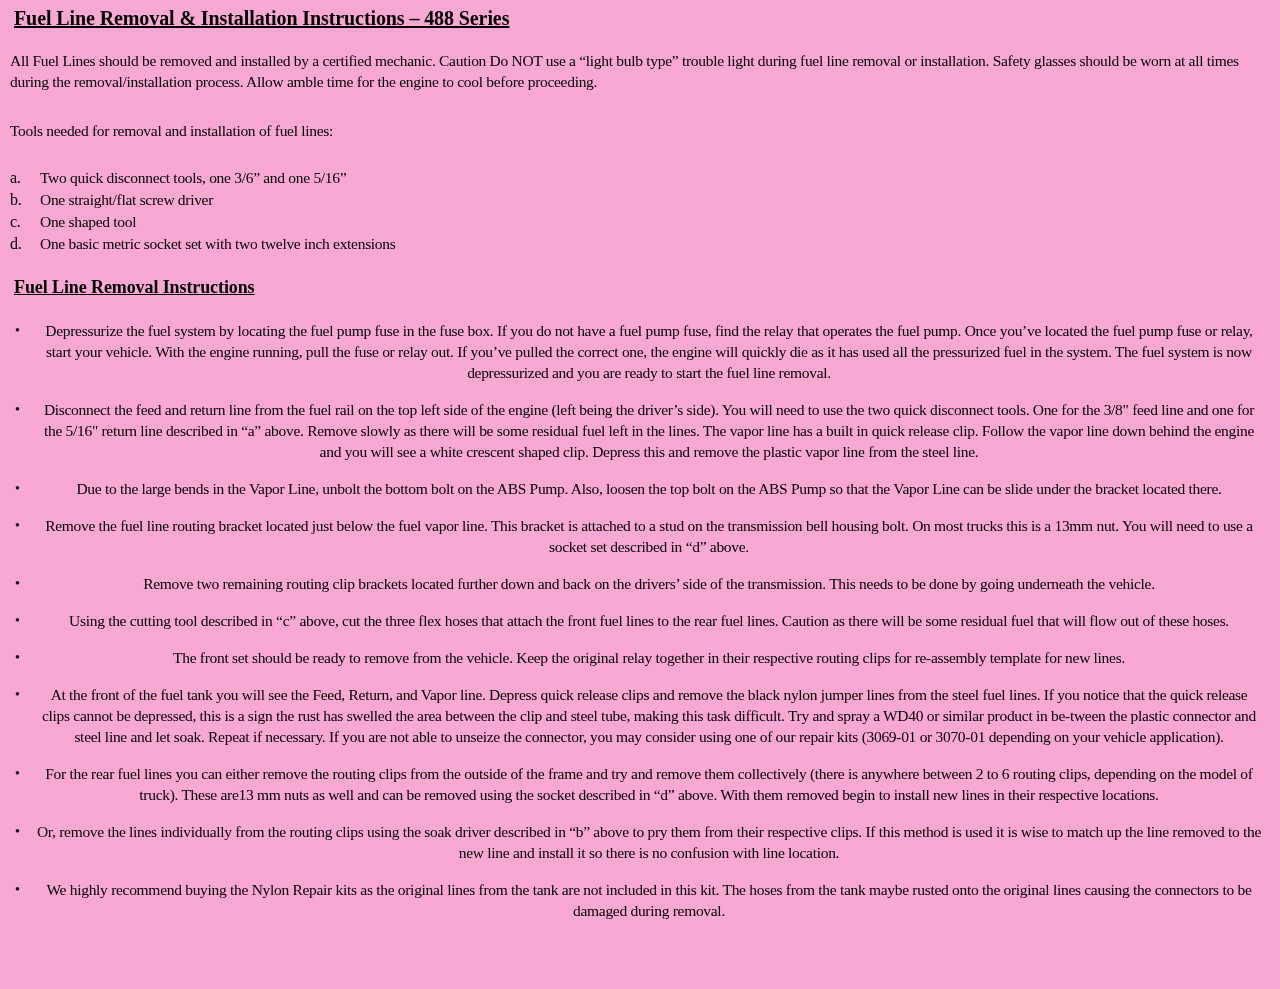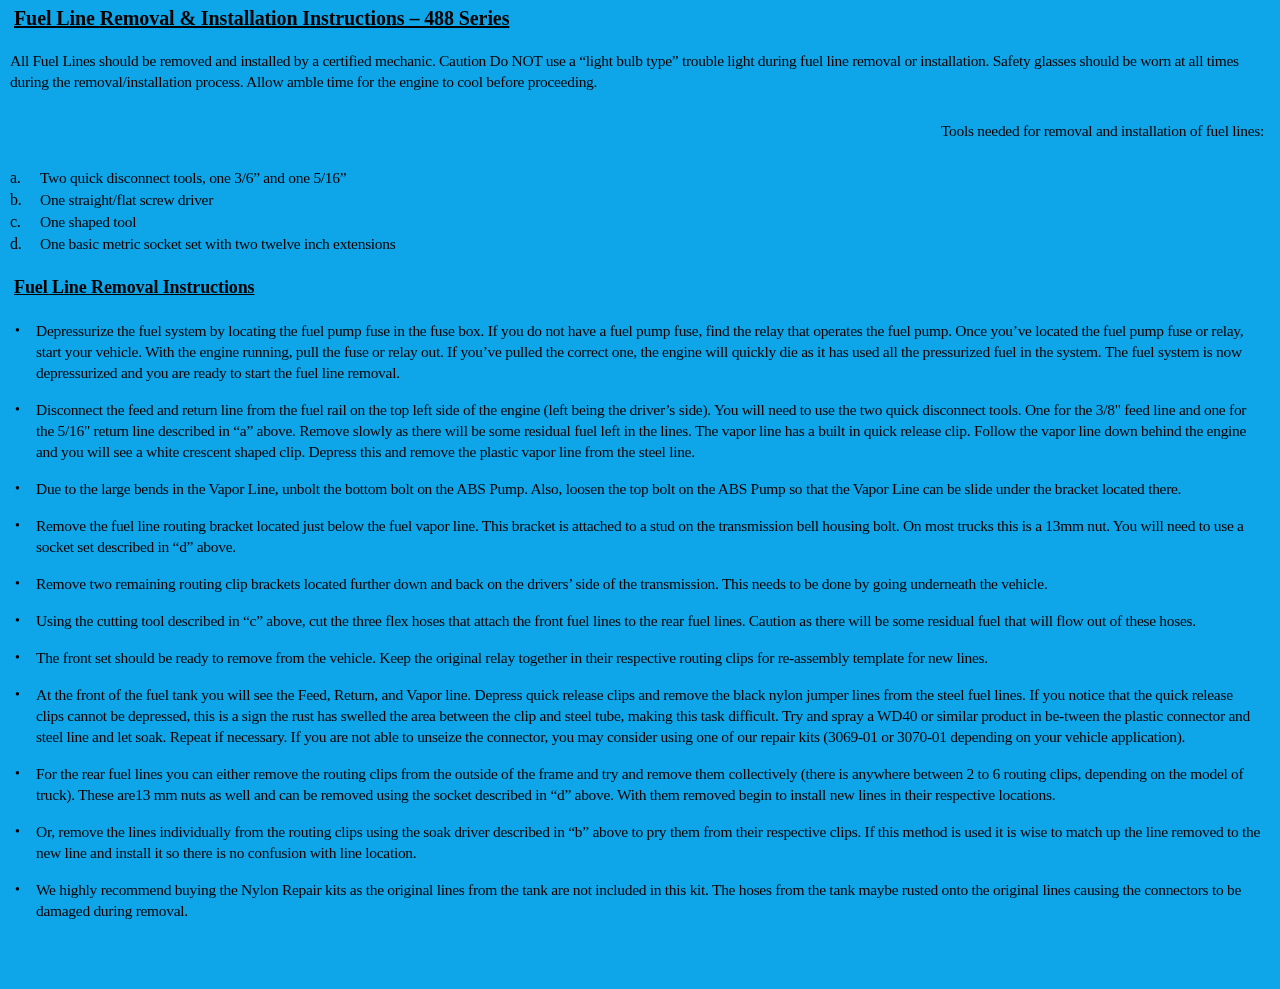--- a/index.html
+++ b/index.html
@@ -6,40 +6,39 @@
     margin: 0;
     padding: 0;
     background: #ffffff;
     color: #000000;
     font-family: "Liberation Serif", "DejaVu Serif", serif;
   }
   .page {
     width: 1280px;
     min-height: 989px;
     box-sizing: border-box;
-    background: #0ea5e9;
+    background: #f9a8d4;
     padding: 4px 16px 20px 10px;
     font-size: 15.5px;
     line-height: 21px;
     letter-spacing: -0.3px;
   }
   .doc-title {
     font-size: 20px;
     line-height: 24px;
     font-weight: bold;
     text-decoration: underline;
     margin: 2px 0 20px 4px;
     letter-spacing: -0.1px;
   }
   .intro {
     margin: 0 0 28px 0;
   }
   .tools-intro {
     margin: 0 0 26px 0;
-    text-align: right;
   }
   .tools-list {
     margin: 0 0 0 0;
     padding: 0;
     list-style: none;
   }
   .tool-item {
     display: flex;
     line-height: 22px;
     margin: 0;
@@ -72,20 +71,21 @@
   .bullet-marker {
     width: 26px;
     flex: 0 0 26px;
     padding-left: 5px;
     box-sizing: border-box;
     font-size: 14px;
   }
   .bullet-text {
     flex: 1;
     padding-right: 2px;
+    text-align: center;
   }
 </style>
 </head>
 <body>
 
 <div class="page">
 
   <h1 class="doc-title">Fuel Line Removal &amp; Installation Instructions – 488 Series</h1>
 
   <p class="intro">All Fuel Lines should be removed and installed by a certified mechanic. Caution Do NOT use a “light bulb type” trouble light during fuel line removal or installation. Safety glasses should be worn at all times during the removal/installation process. Allow amble time for the engine to cool before proceeding.</p>

